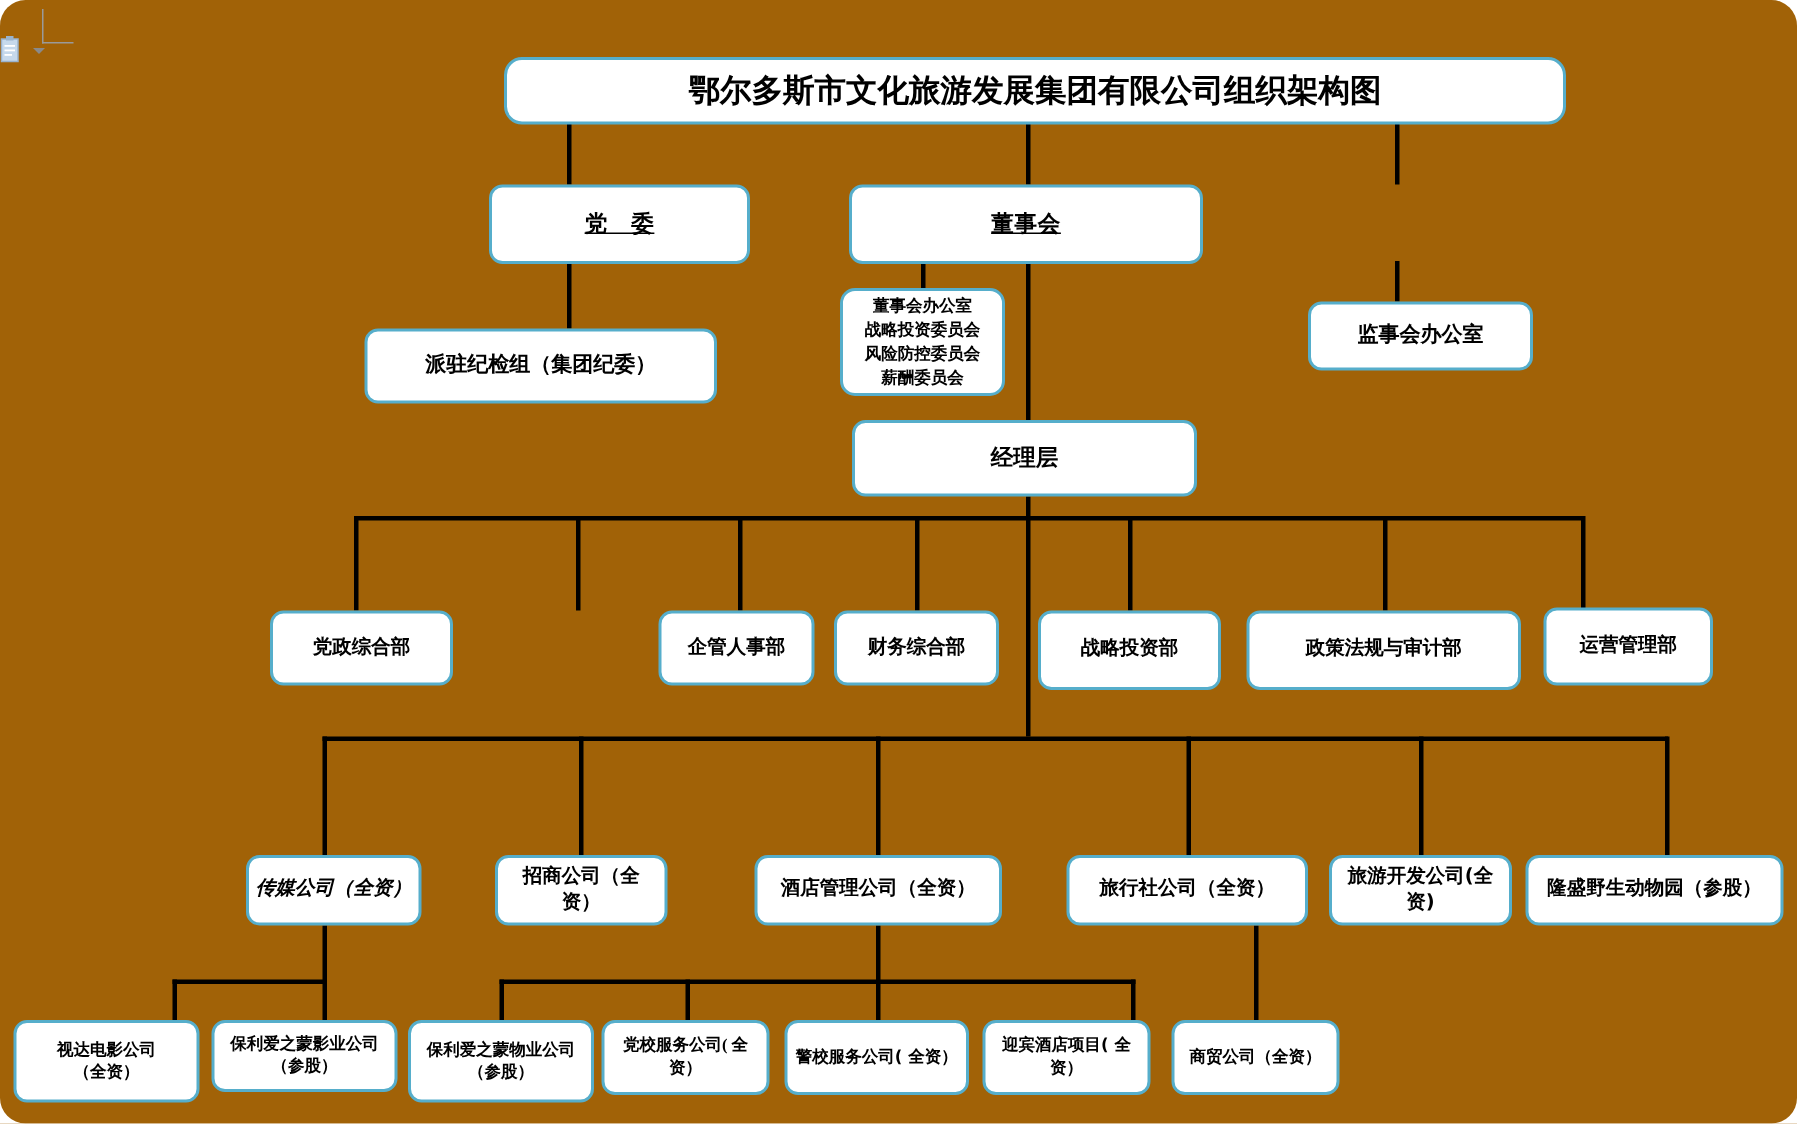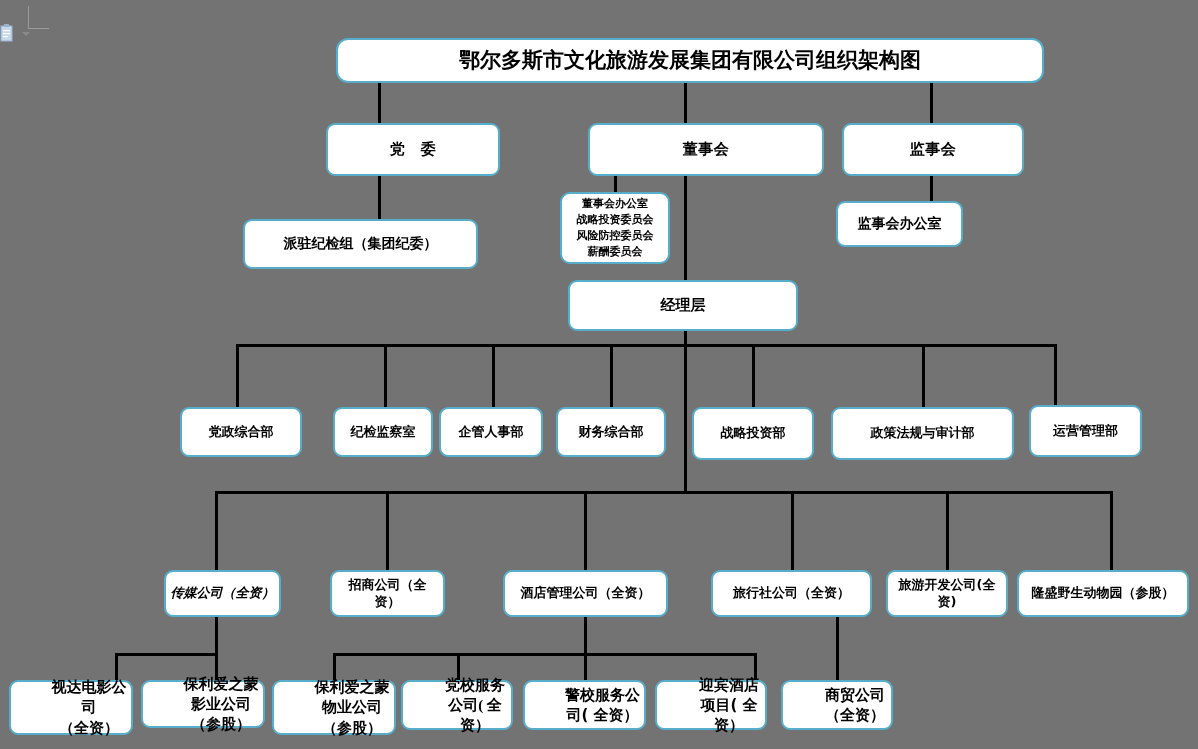--- a/index.html
+++ b/index.html
@@ -7,22 +7,23 @@
     padding: 0;
     background: #ffffff;
   }
   body {
     font-family: "DejaVu Sans", "Liberation Sans", sans-serif;
   }
   #canvas {
     position: relative;
     width: 1198px;
     height: 749px;
-    background: #737373;
+    background: #a16207;
     overflow: hidden;
+    border-radius: 17px;
   }
   .node {
     position: absolute;
     box-sizing: border-box;
     background: #ffffff;
     border: 2px solid #56AECB;
     border-radius: 9px;
     display: flex;
     align-items: center;
     justify-content: center;
@@ -31,27 +32,27 @@
     font-weight: bold;
     line-height: 1.25;
     z-index: 3;
     padding: 2px 4px;
   }
   .node.title {
     font-size: 21px;
     border-radius: 12px;
     border-width: 2px;
   }
-  .node.lvl2 { font-size: 15px; letter-spacing: 0.5px; }
+  .node.lvl2 { font-size: 15px; letter-spacing: 0.5px; text-decoration: underline; }
   .node.lvl3 { font-size: 14px; }
   .node.committee { font-size: 11px; line-height: 1.45; border-radius: 10px; }
   .node.mgr { font-size: 15px; }
   .node.dept { font-size: 13px; }
   .node.sub { font-size: 13px; }
-  .node.leaf { font-size: 15px; line-height: 1.35; padding-left: 40px; }
+  .node.leaf { font-size: 11px; line-height: 1.35; }
   .conn {
     position: absolute;
     background: #000000;
     z-index: 1;
   }
   .vline { width: 3px; }
   .hline { height: 3px; }
   .paste-icon {
     position: absolute;
     z-index: 5;
@@ -123,34 +124,32 @@
   <div class="conn hline" style="left:333px; top:653px; width:424px;"></div>
   <div class="conn vline" style="left:333px; top:653px; height:27px;"></div>
   <div class="conn vline" style="left:457px; top:653px; height:27px;"></div>
   <div class="conn vline" style="left:754px; top:653px; height:27px;"></div>
 
   <div class="conn vline" style="left:836px; top:617px; height:63px;"></div>
 
   <div class="node title" style="left:336px; top:38px; width:708px; height:45px;">鄂尔多斯市文化旅游发展集团有限公司组织架构图</div>
 
   <div class="node lvl2" style="left:326px; top:123px; width:174px; height:53px;">党　委</div>
-  <div class="node lvl2" style="left:588px; top:123px; width:236px; height:53px;">董事会</div>
-  <div class="node lvl2" style="left:842px; top:123px; width:182px; height:53px;">监事会</div>
+  <div class="node lvl2" style="left:566px; top:123px; width:236px; height:53px;">董事会</div>
 
   <div class="node lvl3" style="left:243px; top:219px; width:235px; height:50px;">派驻纪检组（集团纪委）</div>
   <div class="node committee" style="left:560px; top:192px; width:110px; height:72px; white-space:pre-line;">董事会办公室
 战略投资委员会
 风险防控委员会
 薪酬委员会</div>
-  <div class="node lvl3" style="left:836px; top:201px; width:127px; height:46px;">监事会办公室</div>
+  <div class="node lvl3" style="left:872px; top:201px; width:150px; height:46px;">监事会办公室</div>
 
   <div class="node mgr" style="left:568px; top:280px; width:230px; height:51px;">经理层</div>
 
   <div class="node dept" style="left:180px; top:407px; width:122px; height:50px;">党政综合部</div>
-  <div class="node dept" style="left:333px; top:407px; width:100px; height:50px;">纪检监察室</div>
   <div class="node dept" style="left:439px; top:407px; width:104px; height:50px;">企管人事部</div>
   <div class="node dept" style="left:556px; top:407px; width:110px; height:50px;">财务综合部</div>
   <div class="node dept" style="left:692px; top:407px; width:122px; height:53px;">战略投资部</div>
   <div class="node dept" style="left:831px; top:407px; width:183px; height:53px;">政策法规与审计部</div>
   <div class="node dept" style="left:1029px; top:405px; width:113px; height:52px;">运营管理部</div>
 
   <div class="node sub" style="left:164px; top:570px; width:117px; height:47px;font-style:italic;">传媒公司（全资）</div>
   <div class="node sub" style="left:330px; top:570px; width:115px; height:47px;">招商公司（全资）</div>
   <div class="node sub" style="left:503px; top:570px; width:165px; height:47px;">酒店管理公司（全资）</div>
   <div class="node sub" style="left:711px; top:570px; width:161px; height:47px;">旅行社公司（全资）</div>

